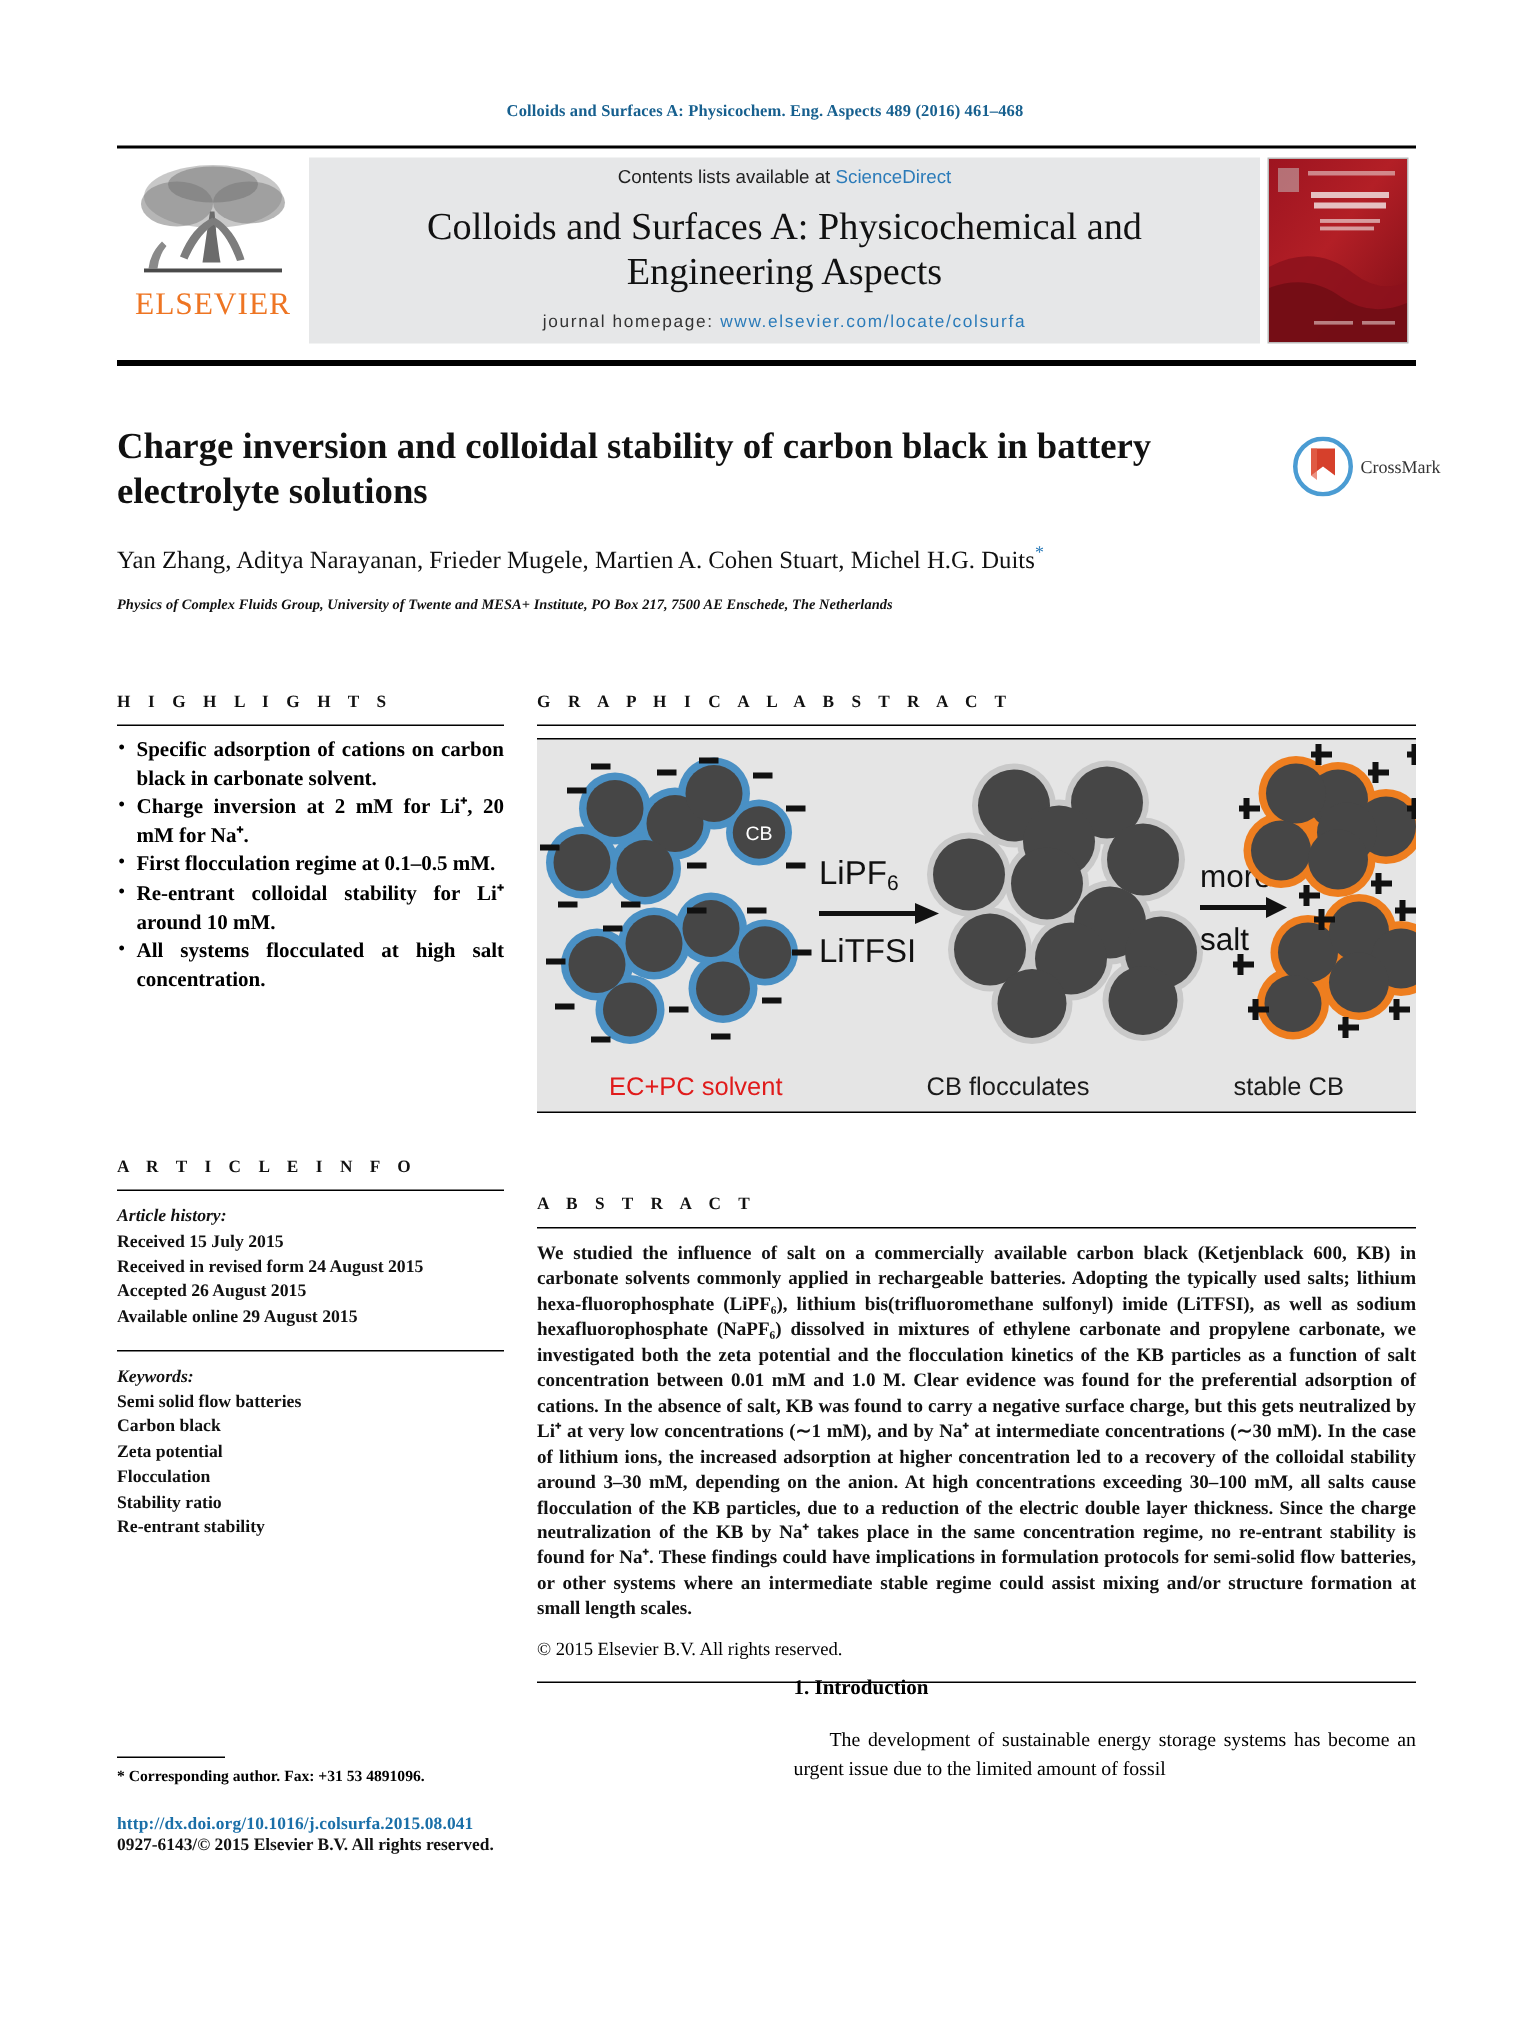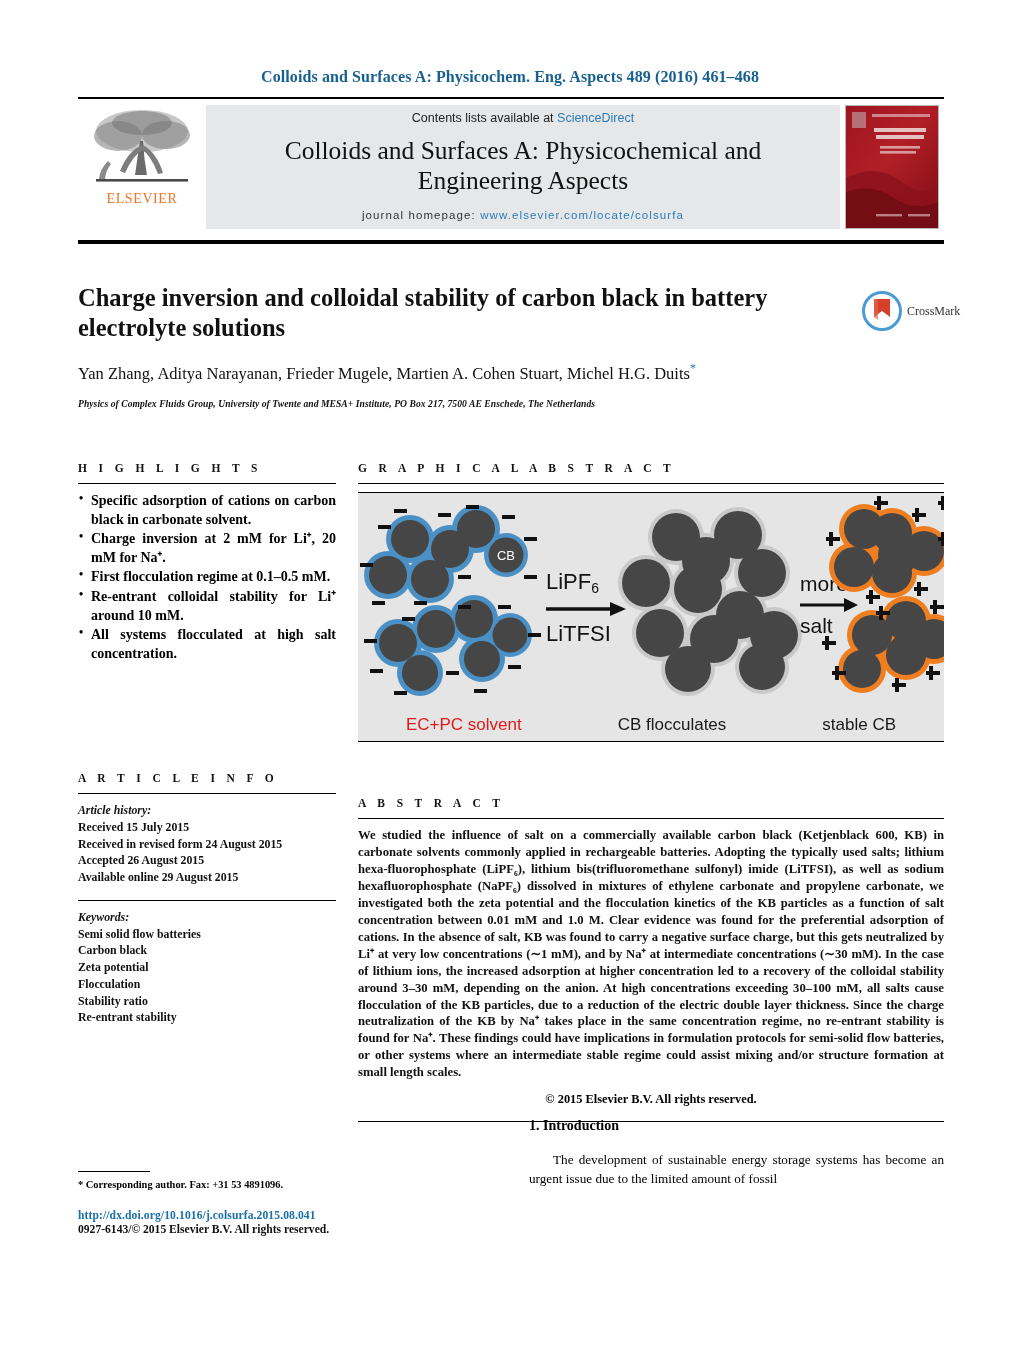--- a/index.html
+++ b/index.html
@@ -21,21 +21,21 @@
     padding: 0;
   }
 
   
   .runhead {
     position: absolute;
     top: 68px;
     left: 0;
     width: 1020px;
     text-align: center;
-    font-size: 16px;
+    font-size: 11px;
     font-weight: bold;
     color: #17608f;
     letter-spacing: .1px;
   }
 
   
   .masthead {
     position: absolute;
     top: 97px;
     left: 78px;
@@ -52,21 +52,21 @@
     flex-direction: column;
     align-items: center;
     justify-content: flex-start;
     padding-top: 6px;
     box-sizing: border-box;
   }
   .tree-svg { display:block; }
   .elsevier-word {
     font-family: "Liberation Serif", serif;
     color: #ee7523;
-    font-size: 14px;
+    font-size: 21px;
     letter-spacing: .6px;
     font-weight: 400;
     margin-top: 1px;
     line-height: 1;
   }
   .journal-cell {
     flex: 1 1 auto;
     background: #e6e7e8;
     margin: 6px 0 6px 0;
     display: flex;
@@ -251,22 +251,22 @@
     font-family: "Liberation Serif", serif;
     font-size: 12.7px;
     line-height: 1.335;
     font-weight: bold;
     text-align: justify;
     color: #111;
   }
   .copyright {
     font-family: "Liberation Serif", serif;
     font-size: 12.4px;
-    font-weight: bold;
-    text-align: center;
+    font-weight: normal;
+    text-align: left;
     margin-top: 11px;
   }
   .abs-bottom-rule {
     border: 0;
     border-top: 1px solid #000;
     margin-top: 14px;
   }
 
   
   .intro-col {

